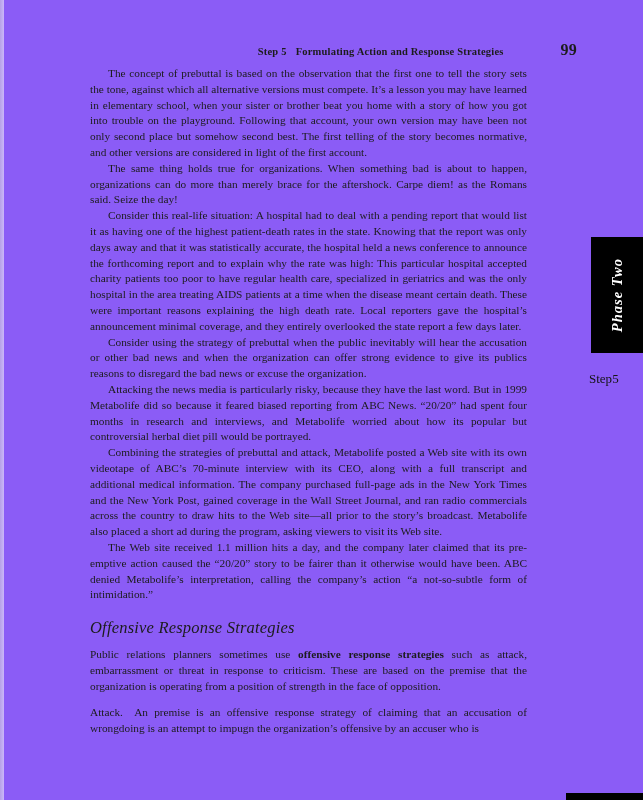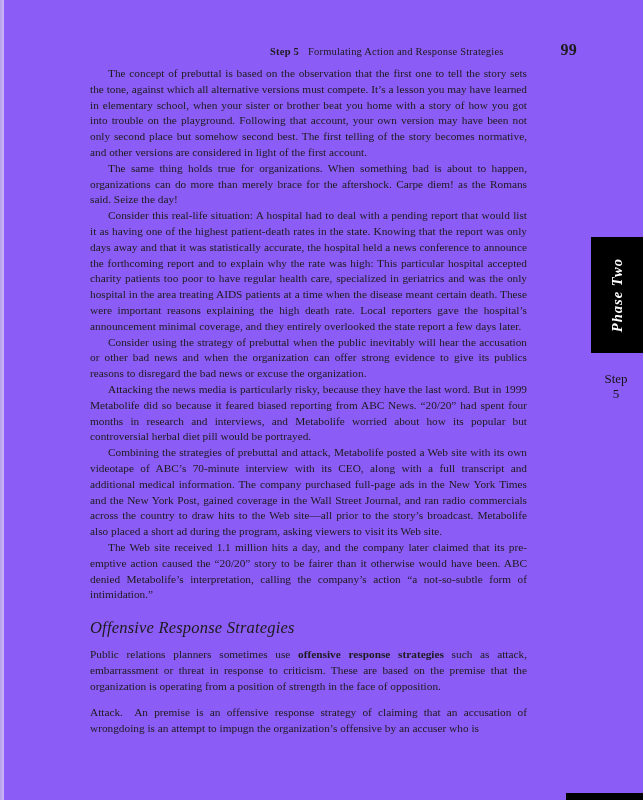--- a/index.html
+++ b/index.html
@@ -31,21 +31,21 @@
     left: 63px;
     width: 514px;
     display: flex;
     justify-content: flex-end;
     align-items: baseline;
     font-size: 10.5px;
     letter-spacing: .2px;
     white-space: nowrap;
   }
   .rh-step { font-weight: bold; margin-right: 9px; }
-  .rh-title { font-weight: normal; }
+  .rh-title { font-weight: bold; }
   .rh-page {
     font-weight: bold;
     font-size: 16px;
     margin-left: 57px;
     min-width: 14px;
   }
   
   .text-block {
     position: absolute;
     top: 66px;
@@ -94,21 +94,21 @@
     white-space: nowrap;
     font-family: "Liberation Serif", serif;
   }
   
   .step-marker {
     position: absolute;
     left: 589px;
     top: 371px;
     width: 54px;
     display: flex;
-    flex-direction: column;
+    flex-direction: row;
     align-items: center;
     font-size: 13px;
     line-height: 15px;
     color: #141414;
   }
   
   .corner-bar {
     position: absolute;
     left: 566px;
     top: 793px;

